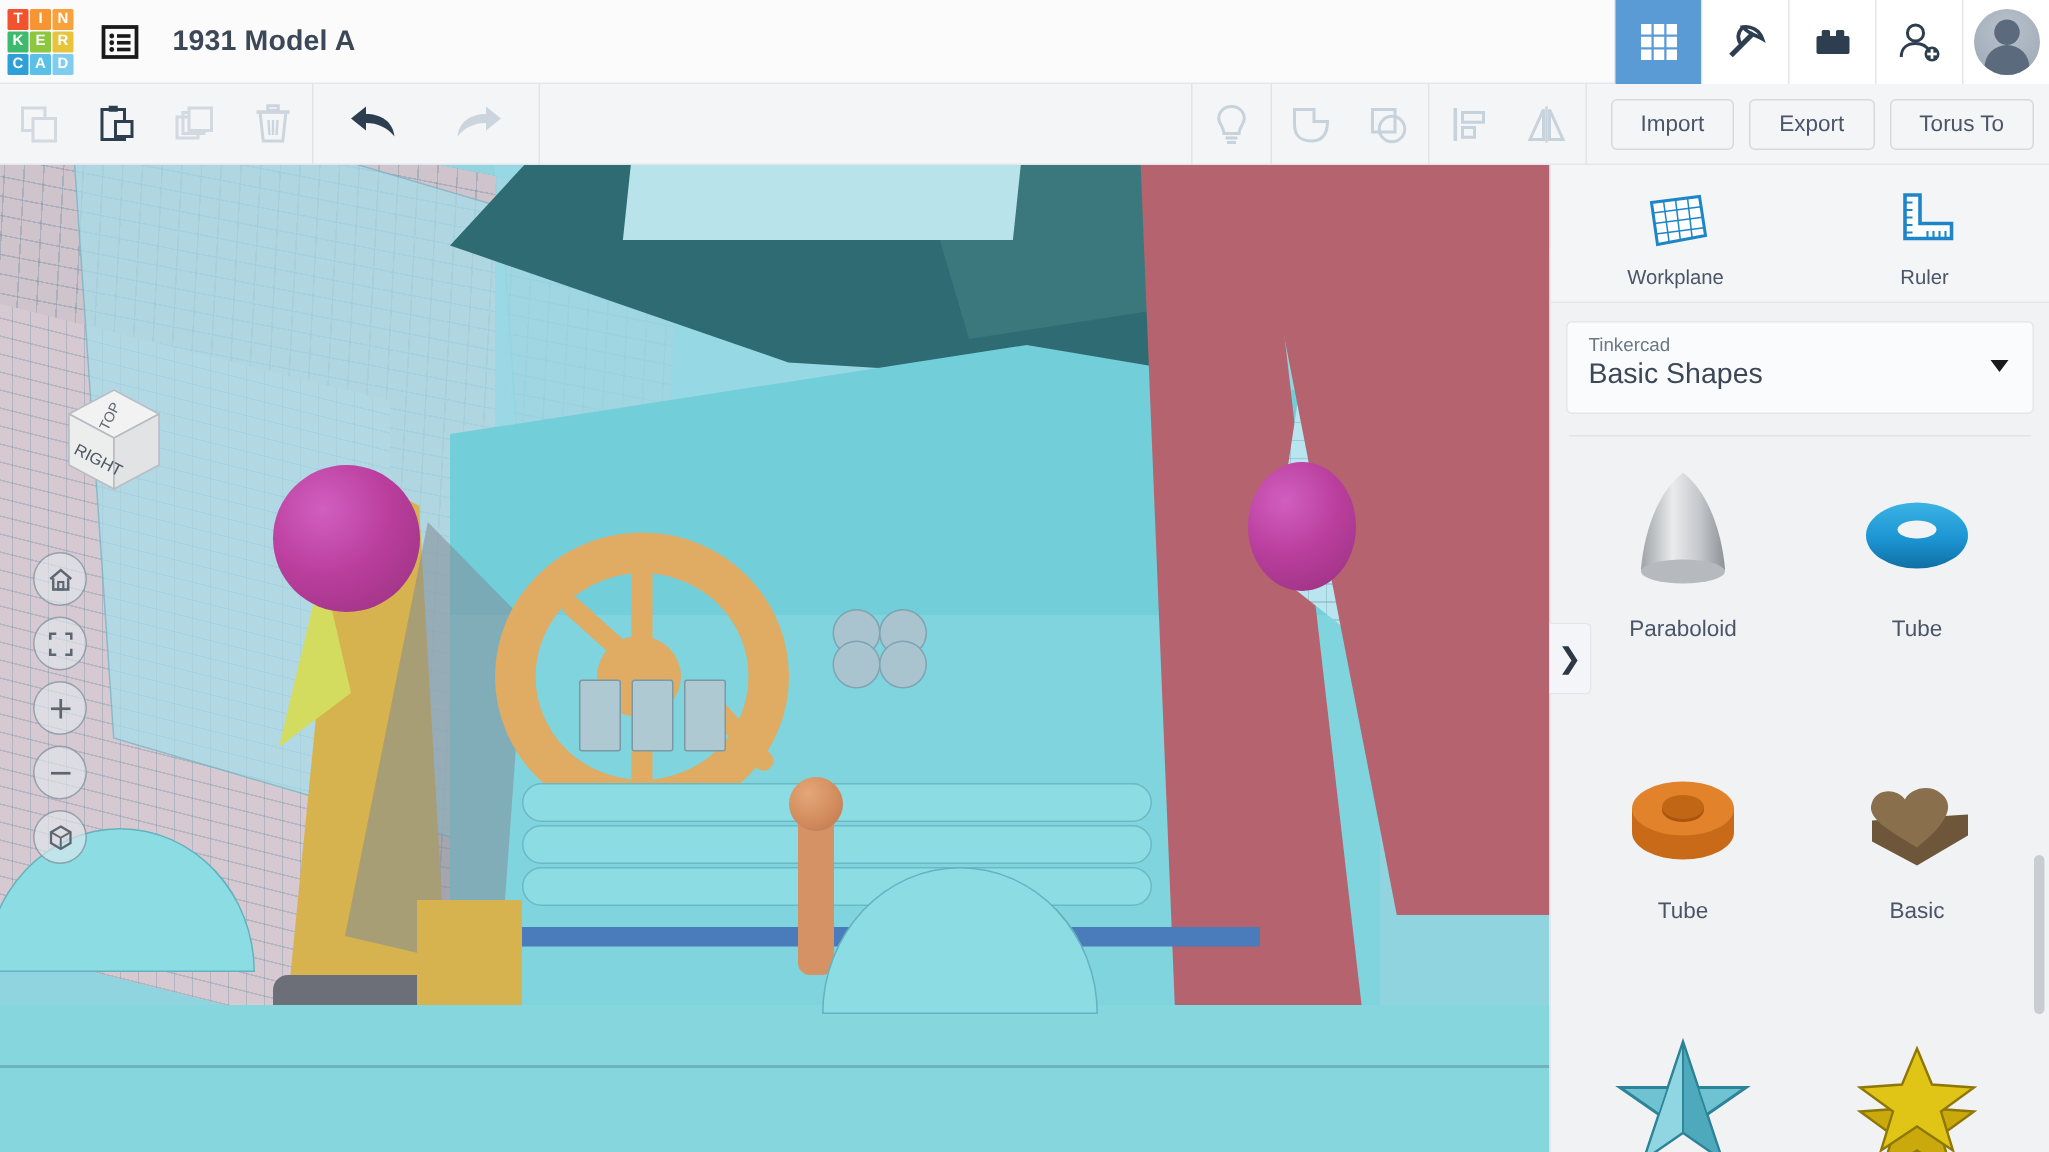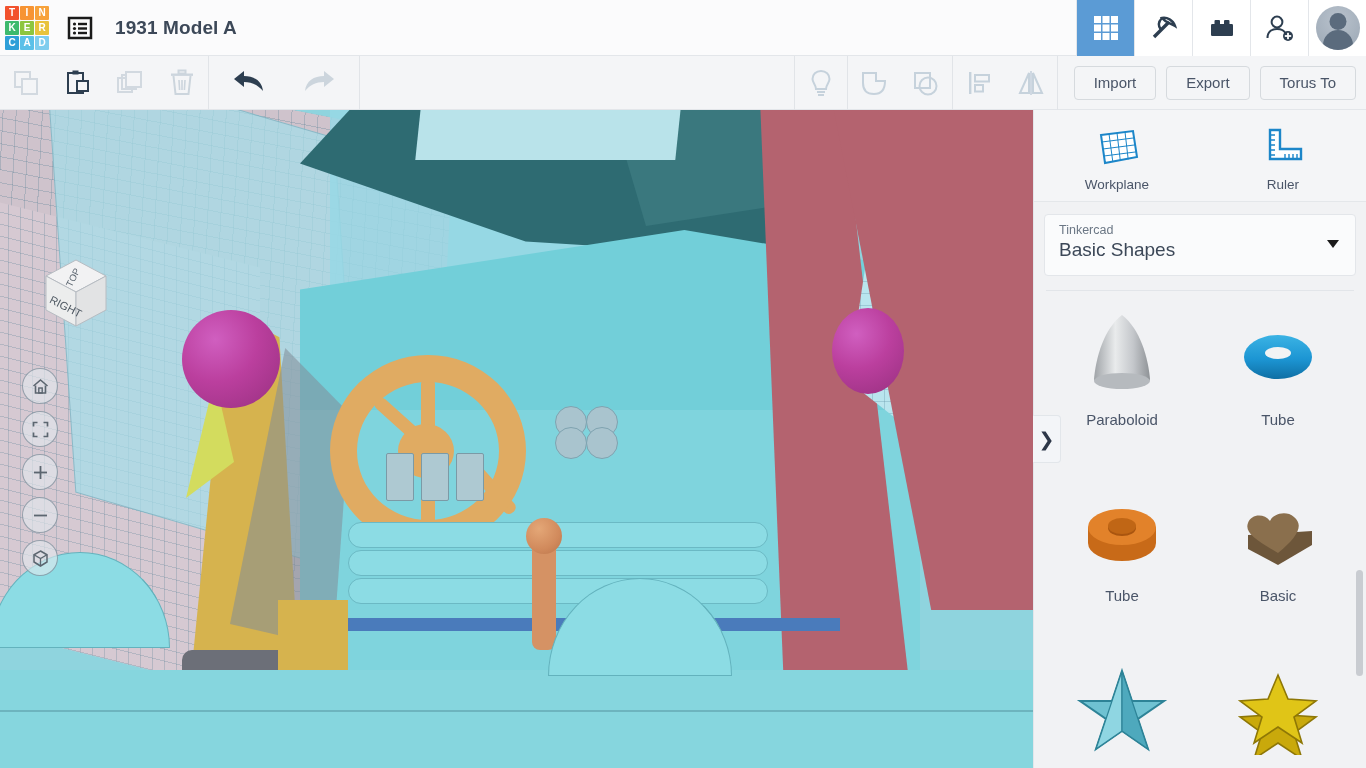--- a/index.html
+++ b/index.html
@@ -250,21 +250,21 @@
   .sb-select-cat { font-size: 12.5px; color: #6b7785; }
   .sb-select-val { font-size: 19px; color: #3c4858; margin-top: 2px; }
   .sb-caret {
     position: absolute; right: 16px; top: 25px;
     width: 0; height: 0; border-left: 6px solid transparent; border-right: 6px solid transparent;
     border-top: 8px solid #1a1a1a;
   }
   .sb-divider { height: 1px; background: #e2e5e9; margin: 4px 12px 0 12px; }
   .shape-grid {
     padding: 14px 10px 0 10px; display: grid; grid-template-columns: 1fr 1fr;
-    row-gap: 16px; height: 470px;
+    row-gap: 28px; height: 470px;
   }
   .shape-cell {
     display: flex; flex-direction: column; align-items: center; justify-content: flex-start;
     gap: 6px; cursor: pointer; height: 160px;
   }
   .shape-art {
     width: 108px; height: 100px; display: flex; align-items: center; justify-content: center;
     position: relative;
   }
   .shape-label { font-size: 15px; color: #4a5568; }

